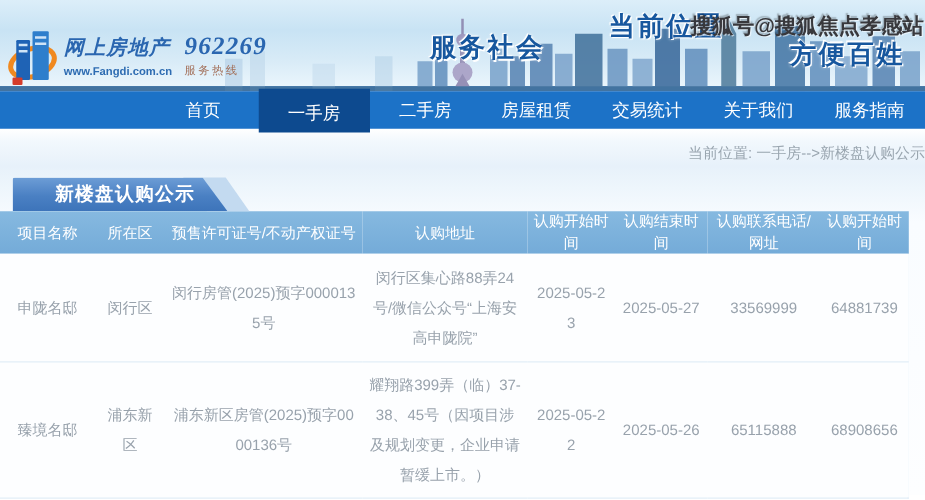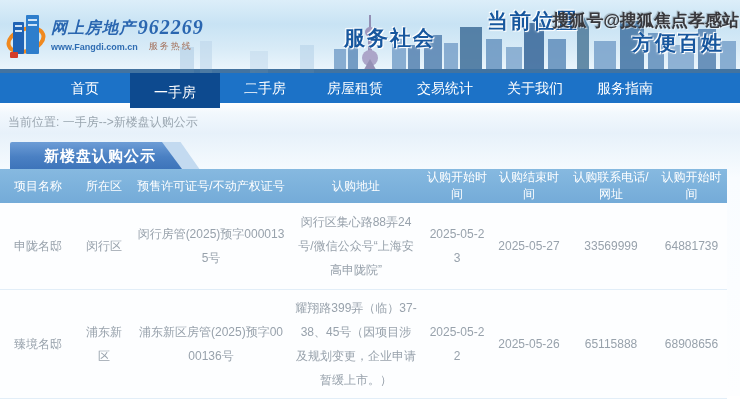--- a/index.html
+++ b/index.html
@@ -4,51 +4,51 @@
 <style>
   * { margin:0; padding:0; box-sizing:border-box; }
   html,body { width:740px; height:400px; overflow:hidden; background:#fff;
     font-family:"Liberation Sans","DejaVu Sans",sans-serif; }
 
   
   .header { position:relative; height:73px;
     background:linear-gradient(180deg,#dceef9 0%,#c8e3f4 35%,#d8ebf7 70%,#eaf5fc 100%);
     border-bottom:4px solid #0a58aa; overflow:visible; z-index:3; }
   .skyline { position:absolute; left:0; bottom:-4px; width:740px; height:60px; z-index:1; }
-  .logo-wrap { position:absolute; left:6px; top:10px; display:flex; align-items:flex-start; z-index:2; }
+  .logo-wrap { position:absolute; left:6px; top:20px; display:flex; align-items:flex-start; z-index:2; }
   .logo-icon { width:40px; height:50px; }
   .logo-text { margin-left:5px; margin-top:8px; }
   .site-name { font-size:16px; font-weight:bold; font-style:italic; color:#2a66b0;
     letter-spacing:1px; font-family:"Liberation Serif","DejaVu Serif",serif; }
   .site-url { font-size:9px; font-weight:bold; color:#2e6cb2; margin-top:3px; }
-  .hotline { margin-top:6px; text-align:center; }
+  .hotline { margin-left:10px; margin-top:6px; text-align:left; }
   .hotline-number { font-size:20px; font-weight:bold; font-style:italic; color:#2a66b0;
     font-family:"Liberation Serif","DejaVu Serif",serif; letter-spacing:1px; }
   .hotline-label { font-size:9px; color:#a3705a; letter-spacing:2px; margin-top:1px; }
   .slogan { position:absolute; font-weight:bold; font-size:21px; color:#17579e; z-index:4;
     letter-spacing:2px;
     text-shadow:0 0 3px #fff, 1px 1px 0 #fff, -1px -1px 0 #fff; }
   .slogan-1 { left:344px; top:24px; }
   .slogan-2 { left:487px; top:7px; }
   .slogan-3 { left:632px; top:29px; }
   .watermark { position:absolute; right:1px; top:9px; z-index:9;
     font-size:17px; font-weight:bold; color:#38383c;
     text-shadow:1px 1px 0 rgba(255,255,255,.55), -1px -1px 1px rgba(0,0,0,.25); }
 
   
   .navbar { position:relative; height:30px; background:#1c72c7; display:flex;
-    align-items:flex-start; padding-left:40px; z-index:5; }
+    align-items:center; padding-left:118px; z-index:5; }
   .nav-item { width:90px; height:30px; line-height:30px; text-align:center;
     color:#fff; font-size:14px; text-decoration:none; cursor:pointer; display:block; }
   .nav-item.active { height:35px; line-height:35px; padding-top:2px; background:#0d4a8f; }
 
   
   .content { position:relative; height:293px;
     background:linear-gradient(180deg,#ffffff 0px,#f2f8fd 10px,#e7f1fa 30px,#eef6fc 48px,#f9fcff 75px,#fdfeff 100%); }
-  .breadcrumb { padding:11px 0 0 8px; font-size:12px; color:#9aa6b0; height:25px; }
+  .breadcrumb { padding:11px 0 0 8px; font-size:12px; color:#9aa6b0; height:25px;text-align:right; }
   .page-tab { position:relative; margin:14px 0 0 10px; width:200px; height:27px; }
   .tab-accent { position:absolute; left:146px; top:0; width:34px; height:27px;
     background:#c3daf0; transform:skewX(35deg); }
   .tab-body { position:absolute; left:0; top:0; width:180px; height:27px;
     background:linear-gradient(180deg,#6d9dd6 0%,#4a80c3 55%,#3d74ba 100%);
     clip-path:polygon(0 0,152px 0,172px 100%,0 100%); border-radius:2px 0 0 0; }
   .tab-label { position:relative; display:block; line-height:27px; padding-left:34px;
     color:#fff; font-weight:bold; font-size:15px; letter-spacing:1px; z-index:1; }
 
   

